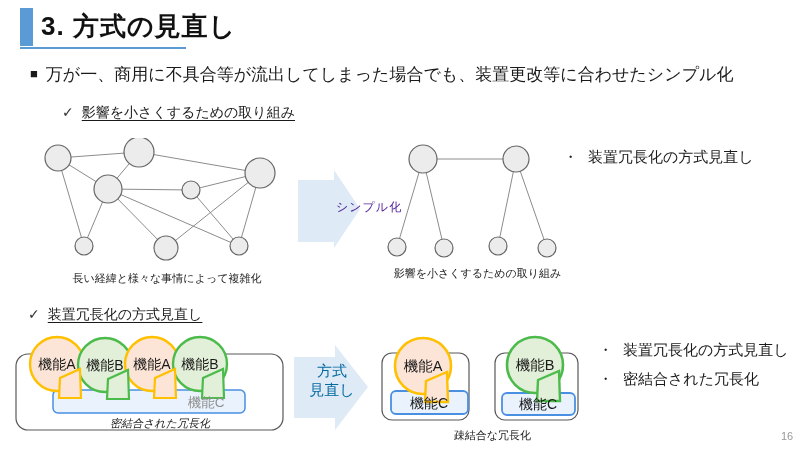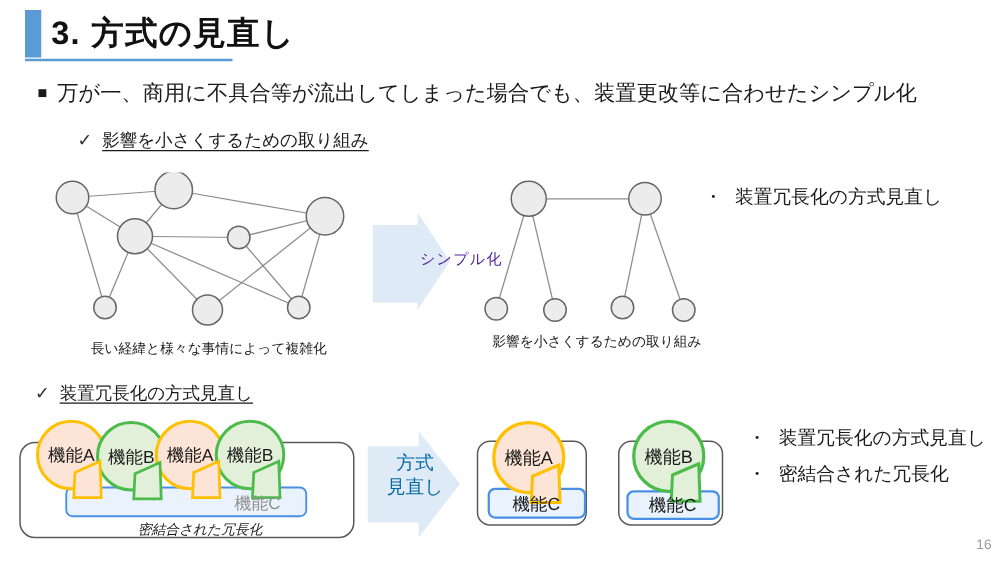--- a/index.html
+++ b/index.html
@@ -163,20 +163,21 @@
 
   <svg class="abs" style="left:490px;top:332px;" width="95" height="106">
     <rect x="5" y="21" width="83" height="67" rx="10" fill="#ffffff" stroke="#595959" stroke-width="1.2"></rect>
     <rect x="12" y="61" width="73" height="22" rx="5" fill="#EAF3FD" stroke="#4A90E2" stroke-width="1.8"></rect>
     <circle cx="45" cy="33" r="28" fill="#E2F0D9" stroke="#4CBB4C" stroke-width="2.6"></circle>
     <path d="M48,48 L69,39 L70,69 L47,69 Z" fill="#E2F0D9" stroke="#4CBB4C" stroke-width="2.4"></path>
     <text x="45" y="38" text-anchor="middle" font-size="14.5" fill="#1a1a1a">機能B</text>
     <text x="48" y="77" text-anchor="middle" font-size="14" fill="#1a1a1a">機能C</text>
   </svg>
 
+  <div class="abs caption" style="left:390px;top:428px;width:205px;">疎結合な冗長化</div>
 
   <div class="abs note" style="left:598px;top:341px;">
     <span class="dot">・</span>
     <span>装置冗長化の方式見直し</span>
   </div>
   <div class="abs note" style="left:598px;top:370px;">
     <span class="dot">・</span>
     <span>密結合された冗長化</span>
   </div>
 

